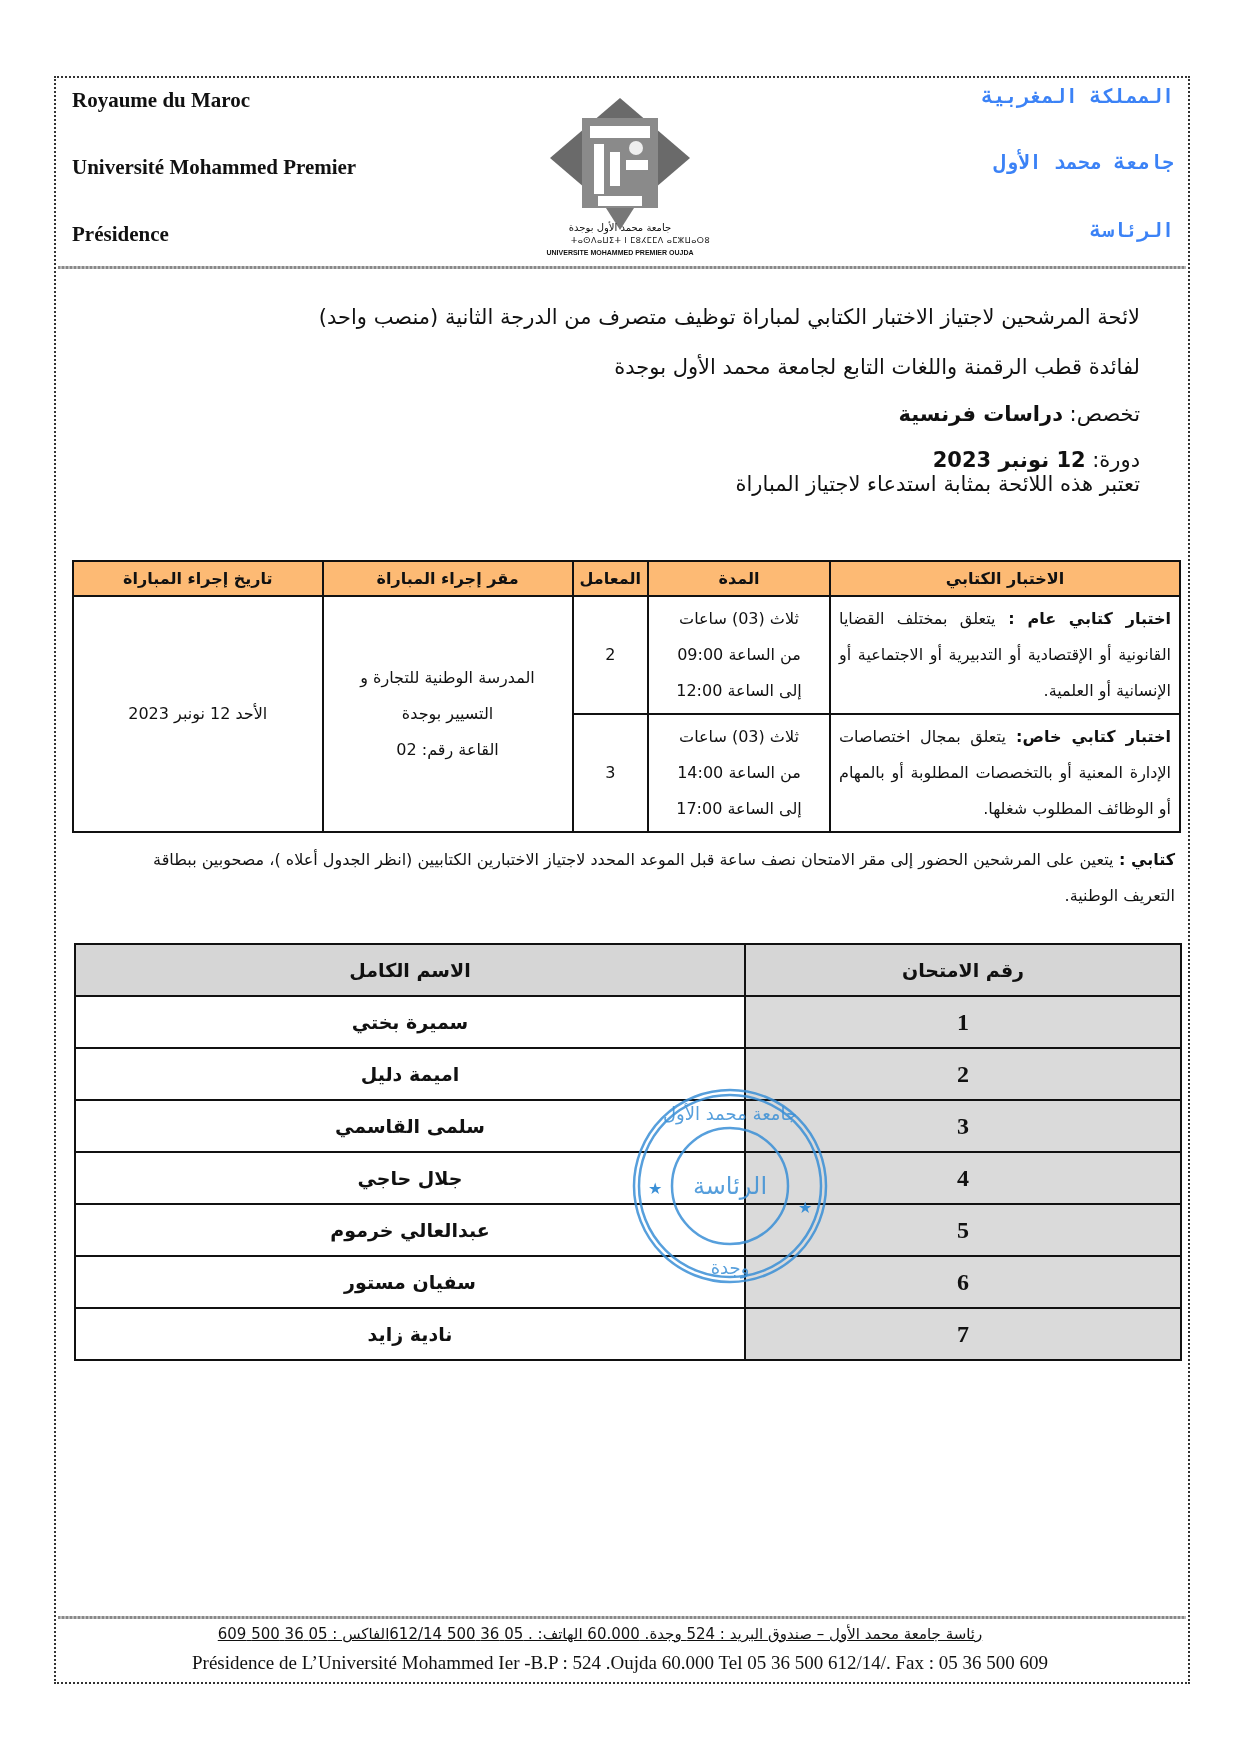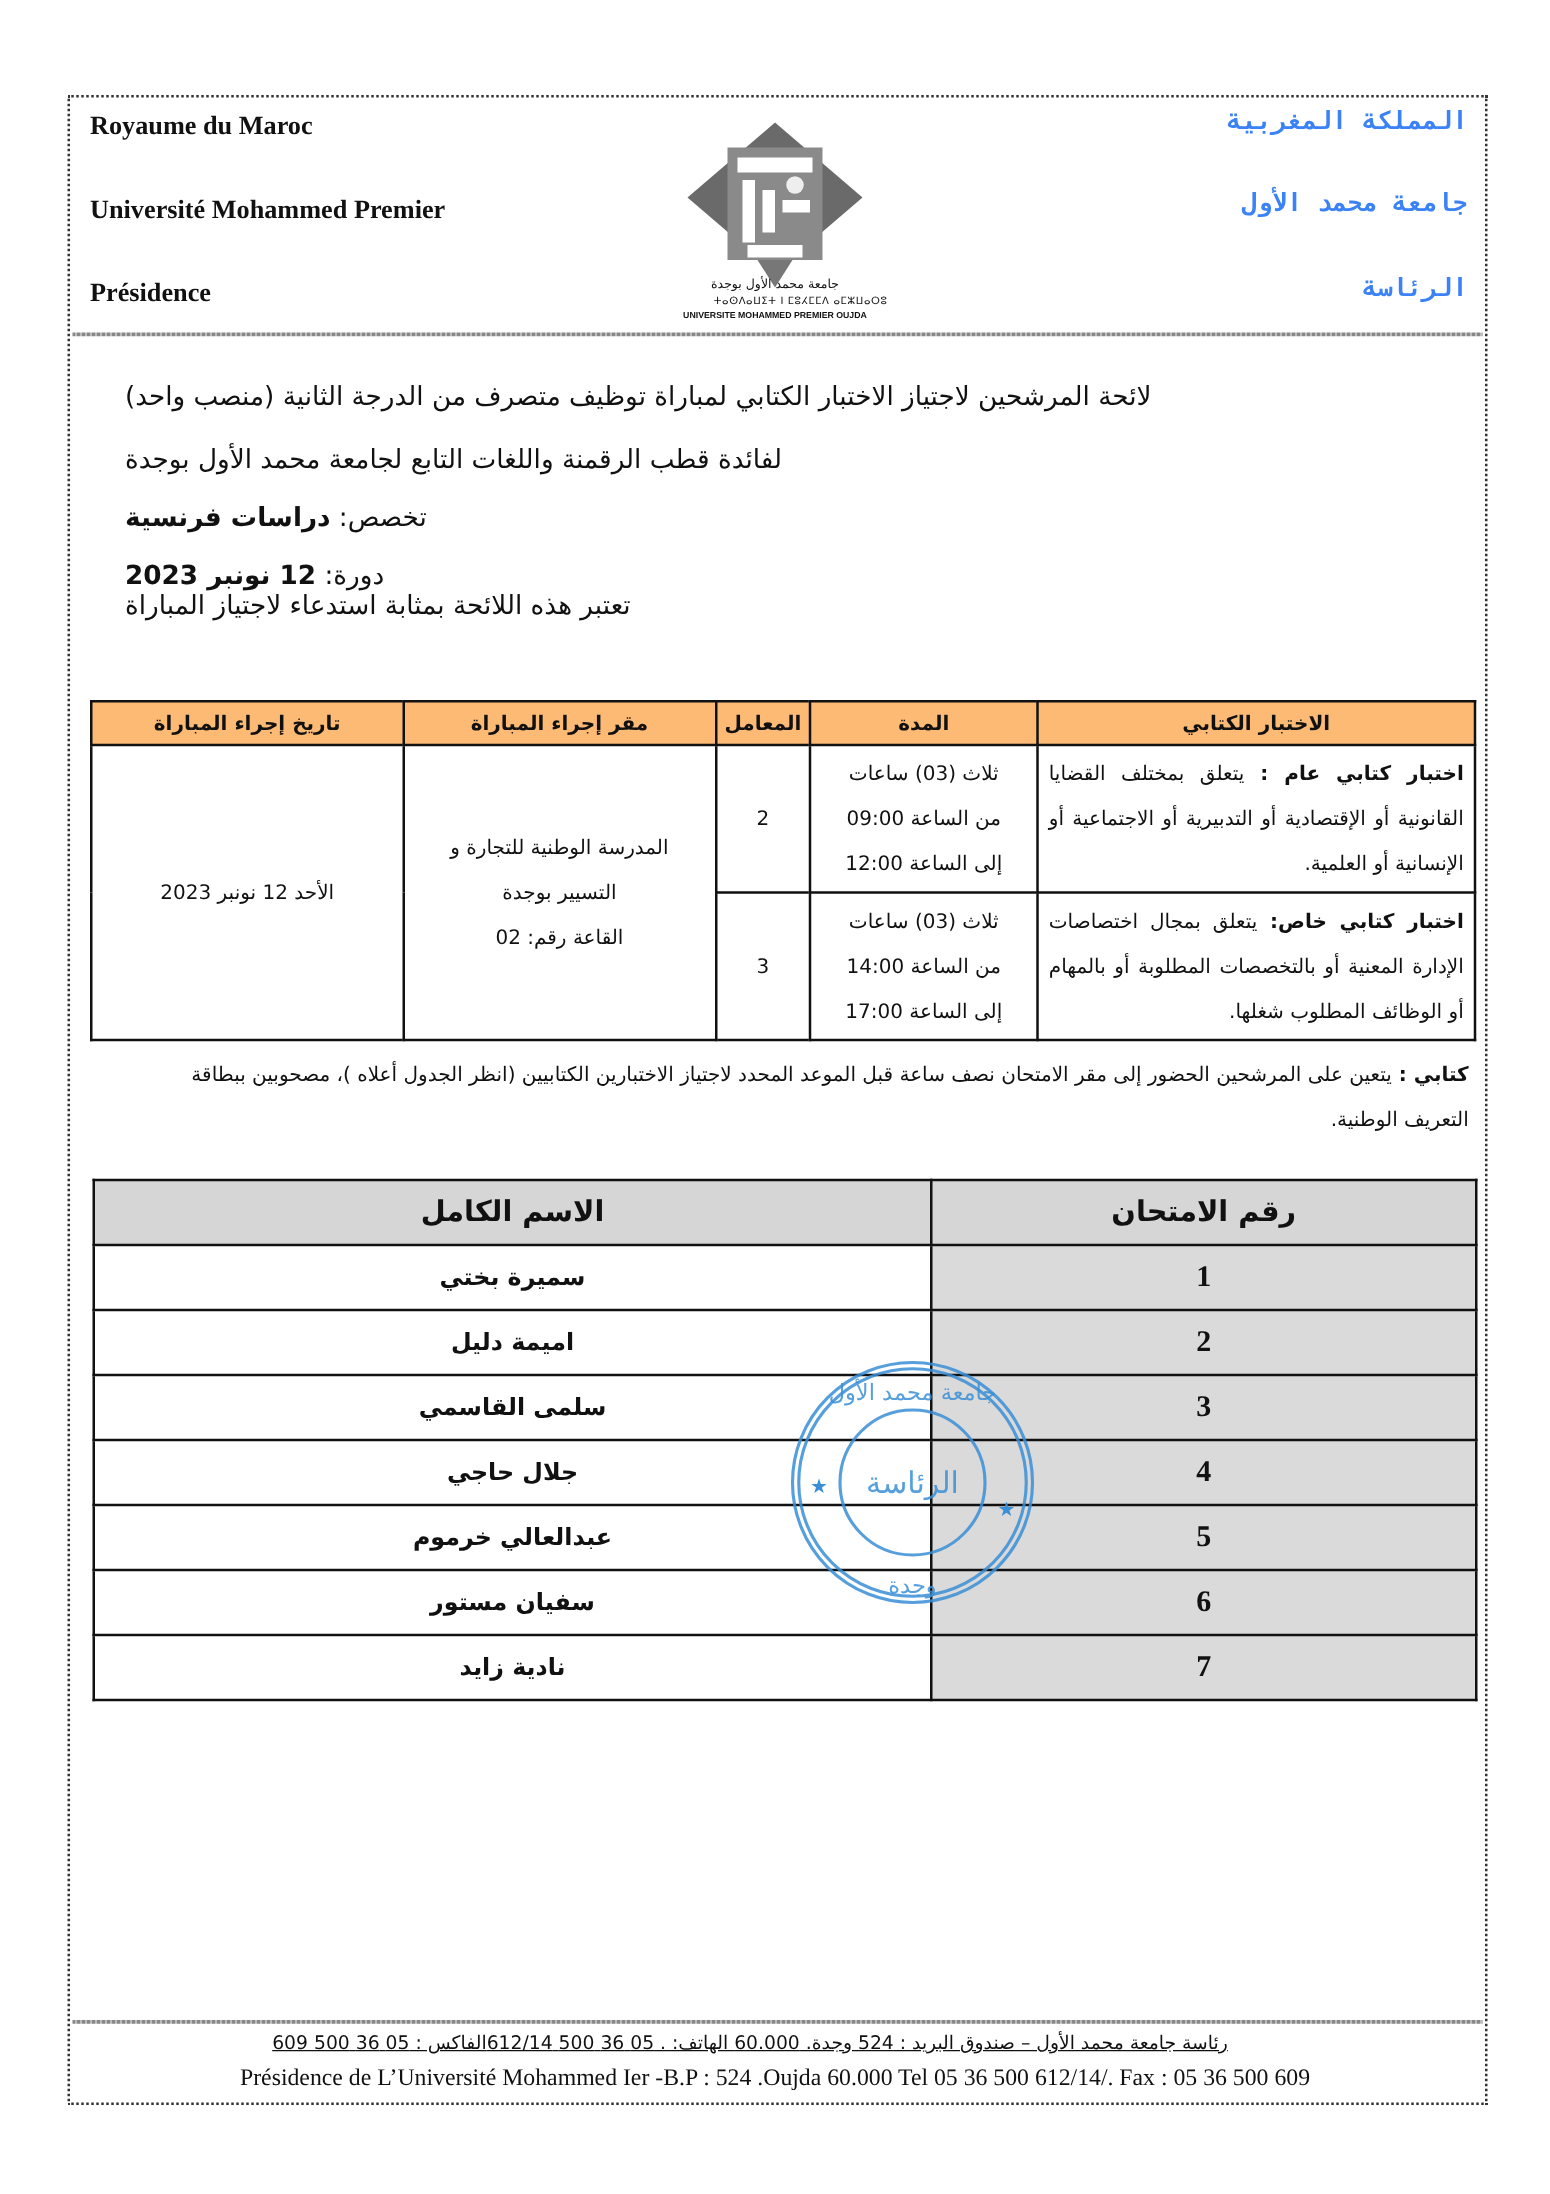--- a/index.html
+++ b/index.html
@@ -12,39 +12,39 @@
   .hdr-fr { position: absolute; left: 72px; font-family: "Liberation Serif", serif; font-weight: bold; font-size: 21px; color: #111; }
   .hdr-ar { position: absolute; right: 66px; font-family: Liberation Mono, monospace; font-weight: bold; font-size: 20px; direction: rtl; color: #3b82f6; }
   .hdr-rule { position: absolute; left: 58px; width: 1128px; top: 266px; height: 3px; background: repeating-linear-gradient(90deg,#888 0 2px,#bbb 2px 4px); }
 
   .logo { position: absolute; left: 540px; top: 96px; width: 160px; height: 168px; }
   .logo-cap1 { position: absolute; left: 530px; top: 222px; width: 180px; text-align: center; font-size: 10px; direction: rtl; }
   .logo-cap2 { position: absolute; left: 530px; top: 236px; width: 180px; text-align: right; font-size: 8px; letter-spacing: 0.5px; }
   .logo-cap3 { position: absolute; left: 530px; top: 249px; width: 180px; text-align: center; font-size: 7px; font-weight: bold; font-family: "Liberation Sans", sans-serif; }
 
   
-  .title { position: absolute; left: 100px; width: 1040px; text-align: left; direction: rtl; font-family: "DejaVu Sans", sans-serif; font-size: 21px; color: #111; }
+  .title { position: absolute; left: 100px; width: 1040px; text-align: right; direction: rtl; font-family: "DejaVu Sans", sans-serif; font-size: 21px; color: #111; }
   .title b { font-weight: bold; }
 
   
   table { border-collapse: collapse; position: absolute; direction: rtl; }
   .exam { left: 72px; top: 560px; width: 1109px; }
   .exam th, .exam td { border: 2px solid #111; font-size: 16px; padding: 0 6px; }
   .exam th { background: #fdba74; height: 33px; font-weight: bold; text-align: center; }
   .exam td { line-height: 36px; vertical-align: middle; }
   .exam td.desc { text-align: justify; padding: 4px 8px; }
   .exam td.center { text-align: center; }
 
   .note { position: absolute; left: 100px; width: 1075px; top: 842px; direction: rtl; font-size: 16px; line-height: 36px; }
   .note b { font-weight: bold; }
 
   
   .cand { left: 74px; top: 943px; width: 1108px; }
   .cand th, .cand td { border: 2px solid #111; height: 48px; text-align: center; }
-  .cand th { background: #d6d6d6; font-size: 23px; font-weight: bold; }
+  .cand th { background: #d6d6d6; font-size: 19px; font-weight: bold; }
   .cand td.num { background: #dadada; font-family: "Liberation Serif", serif; font-weight: bold; font-size: 24px; width: 432px; }
   .cand td.name { font-size: 19px; font-weight: bold; border-radius: 13px; }
 
   .stamp { position: absolute; left: 628px; top: 1078px; width: 205px; height: 215px; pointer-events: none; }
 
   
   .ftr-rule { position: absolute; left: 58px; width: 1128px; top: 1616px; height: 3px; background: repeating-linear-gradient(90deg,#888 0 2px,#bbb 2px 4px); }
   .ftr-ar { position: absolute; left: 90px; width: 1020px; top: 1625px; text-align: center; direction: rtl; font-size: 15px; text-decoration: underline; }
   .ftr-fr { position: absolute; left: 60px; width: 1120px; top: 1652px; text-align: center; font-family: "Liberation Serif", serif; font-size: 19px; }
 </style>

